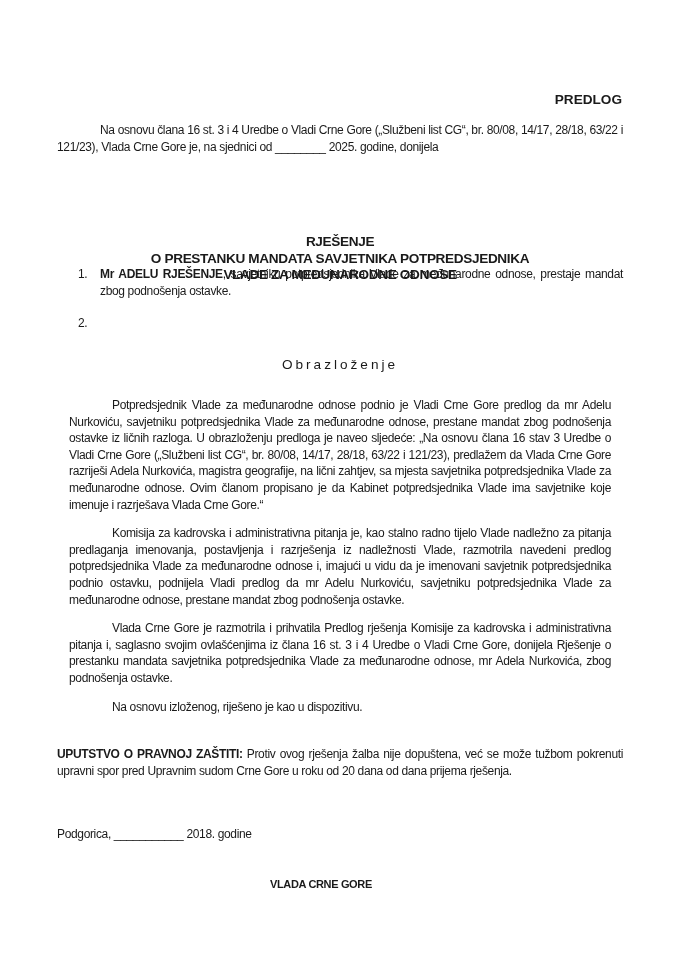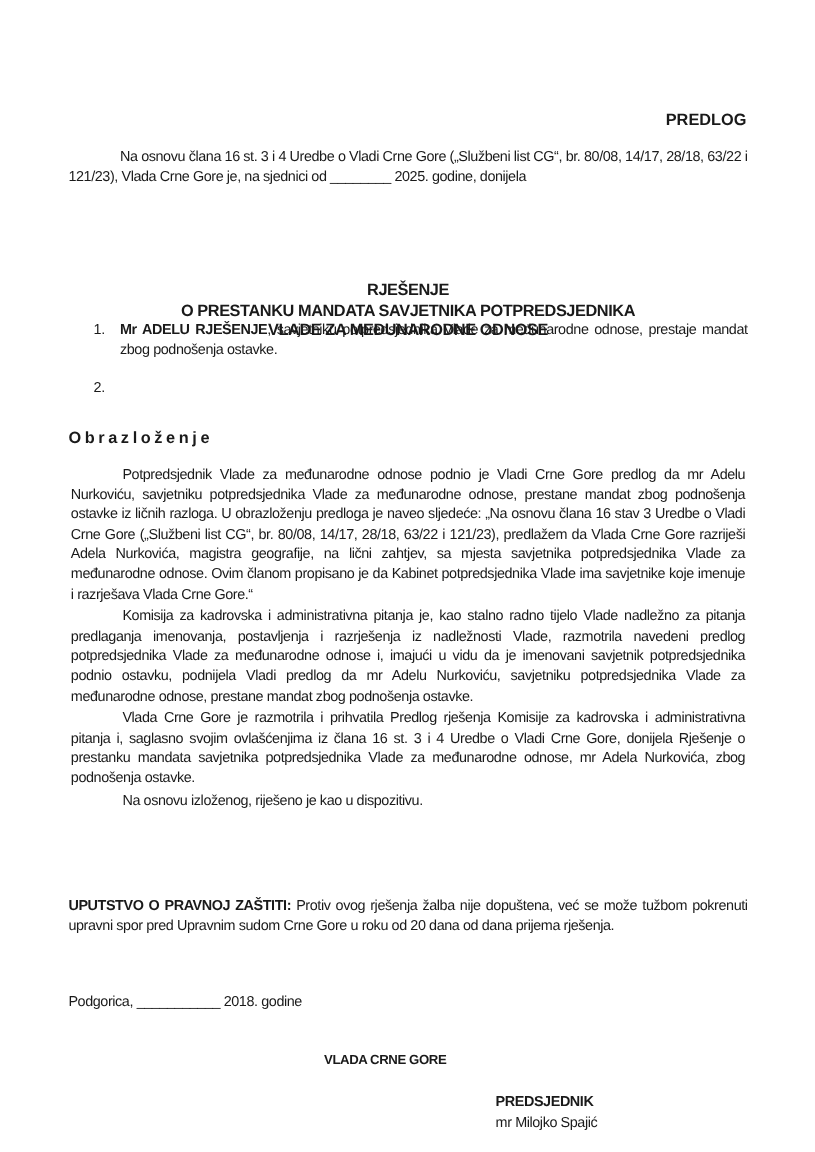--- a/index.html
+++ b/index.html
@@ -16,23 +16,23 @@
   .just { text-align: justify; text-align-last: left; }
   .abs { position: absolute; }
   .bold { font-weight: bold; }
   .predlog { right: 57px; top: 88px; font-weight: bold; font-size: 13.6px; }
   .intro { left: 57px; width: 566px; top: 118px; }
   .indent { text-indent: 43px; }
   .title-block { left: 57px; width: 566px; top: 186px; text-align: center; font-weight: bold; font-size: 13.6px; line-height: 16.6px; letter-spacing: -0.35px; margin-top: 44px; }
   .list { left: 57px; width: 566px; top: 262px; }
   .list-item { position: relative; padding-left: 43px; margin-bottom: 16px; }
   .list-num { position: absolute; left: 21px; top: 0; }
-  .section-head { left: 57px; width: 566px; top: 353px; text-align: left; font-weight: bold; font-size: 13.6px; letter-spacing: 3px; }
+  .section-head { left: 57px; width: 566px; top: 353px; text-align: center; font-weight: normal; font-size: 13.6px; letter-spacing: 3px; }
   .obr { left: 57px; width: 566px; top: 381px; }
-  .obr p { margin: 2px; }
+  .obr p { margin: 12px; }
   .uputstvo { left: 57px; width: 566px; top: 742px; }
   .broj { left: 57px; top: 822px; }
   .vlada { left: 270px; top: 874px; font-weight: bold; font-size: 11px; letter-spacing: -0.35px; text-align: center; }
   .sign { left: 413px; top: 906px; }
 </style>
 </head>
 <body>
 
 <div class="page">
 
@@ -76,18 +76,14 @@
   <div class="abs broj txt">
     <div>
       <span>Podgorica,</span>
       <span>___________</span>
       <span>2018. godine</span>
     </div>
   </div>
 
   <div class="abs vlada">VLADA CRNE GORE</div>
 
-  <div class="abs sign txt">
-    <div class="bold">PREDSJEDNIK</div>
-    <div>mr Milojko Spajić</div>
-  </div>
 
 </div>
 
 </body></html>

